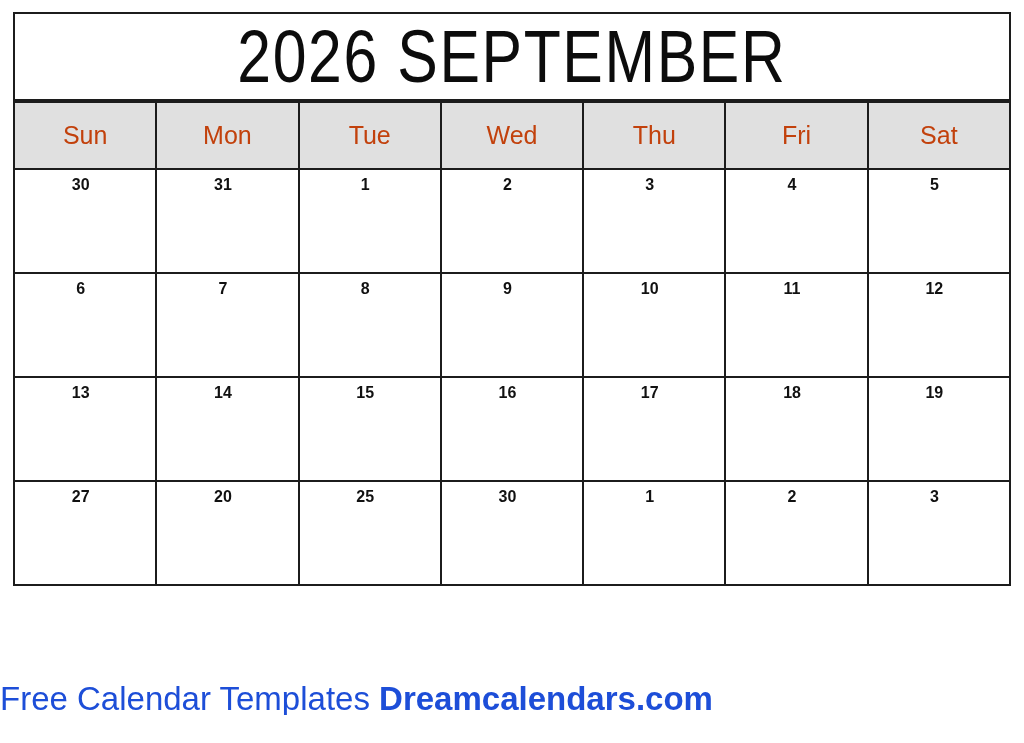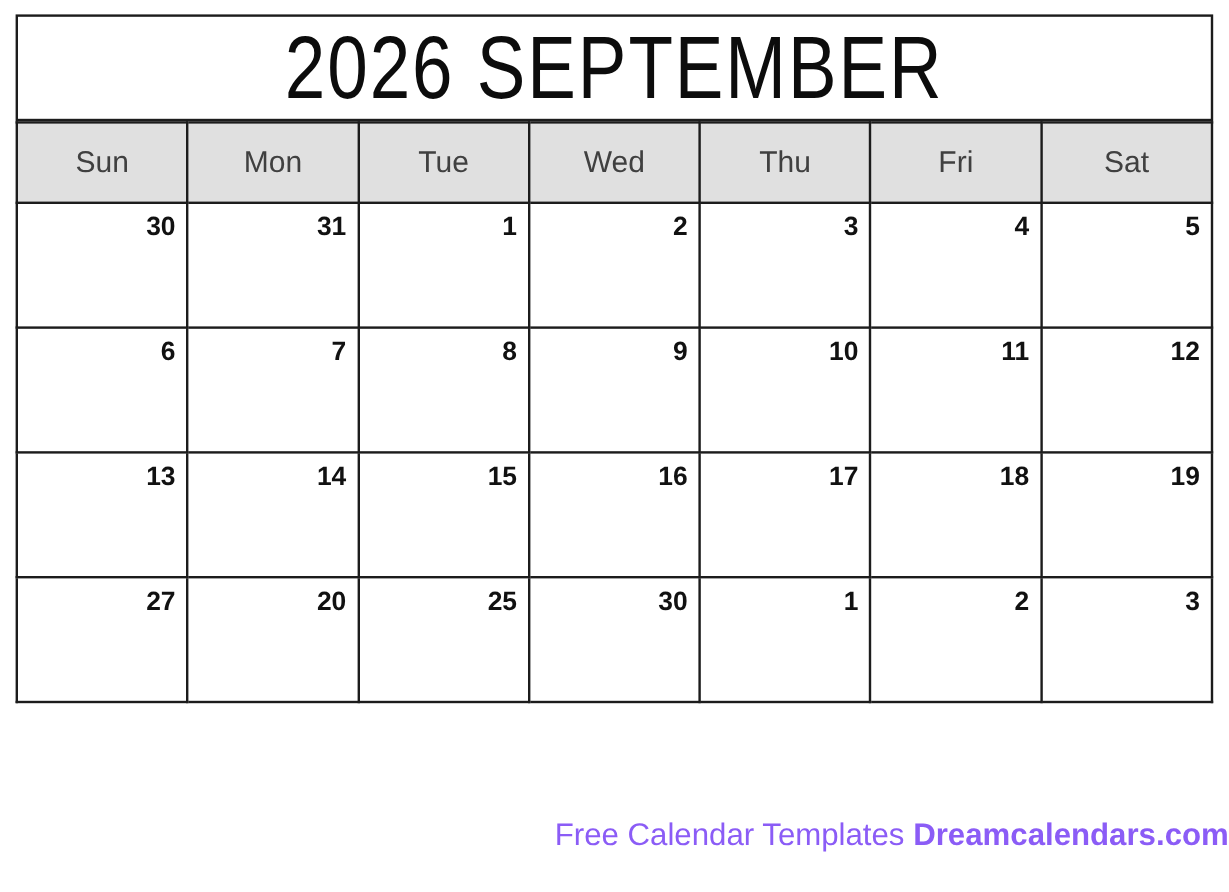--- a/index.html
+++ b/index.html
@@ -48,41 +48,41 @@
     table-layout: fixed;
   }
   table.calendar th, table.calendar td {
     border: 2px solid #1c1c1c;
   }
   table.calendar th {
     height: 63px;
     background: #e0e0e0;
     font-size: 25px;
     font-weight: 400;
-    color: #404040;
+    color: #c2410c;
     text-align: center;
   }
   table.calendar td {
     height: 96px;
     background: #ffffff;
     vertical-align: top;
-    text-align: right;
+    text-align: center;
     padding: 6px 9px 0 0;
-    font-size: 22px;
+    font-size: 16px;
     font-weight: 700;
     color: #111111;
   }
   .footer {
     position: absolute;
     left: 0;
     top: 680px;
     width: 1024px;
-    text-align: right;
-    font-size: 26px;
-    color: #8b5cf6;
+    text-align: left;
+    font-size: 33px;
+    color: #1d4ed8;
     white-space: nowrap;
   }
   .footer .brand {
     font-weight: 700;
   }
 </style>
 </head>
 <body>
 
 <div class="page">

